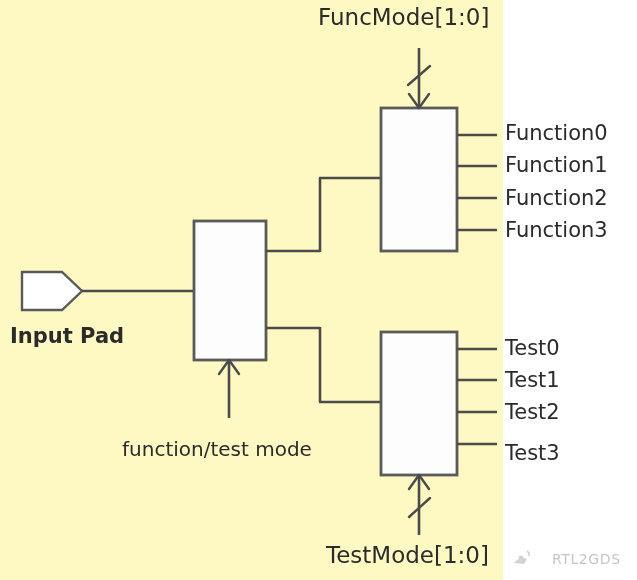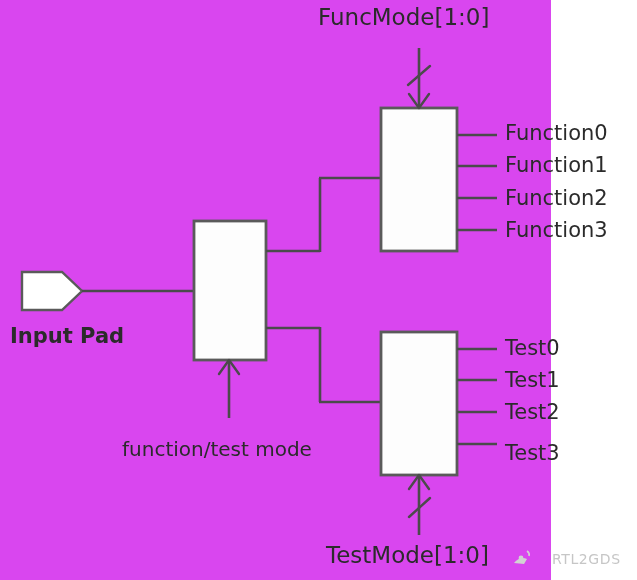--- a/index.html
+++ b/index.html
@@ -10,22 +10,21 @@
   body {
     width: 637px;
     height: 580px;
     font-family: "DejaVu Sans", sans-serif;
     overflow: hidden;
   }
   #diagram-root {
     position: relative;
     width: 503px;
     height: 580px;
-    background: #d946ef;
-    padding-left: 48px;
+    background: #fef9c3;
   }
   svg.canvas {
     position: absolute;
     left: 0;
     top: 0;
     width: 637px;
     height: 580px;
     display: block;
   }
   .wire {

